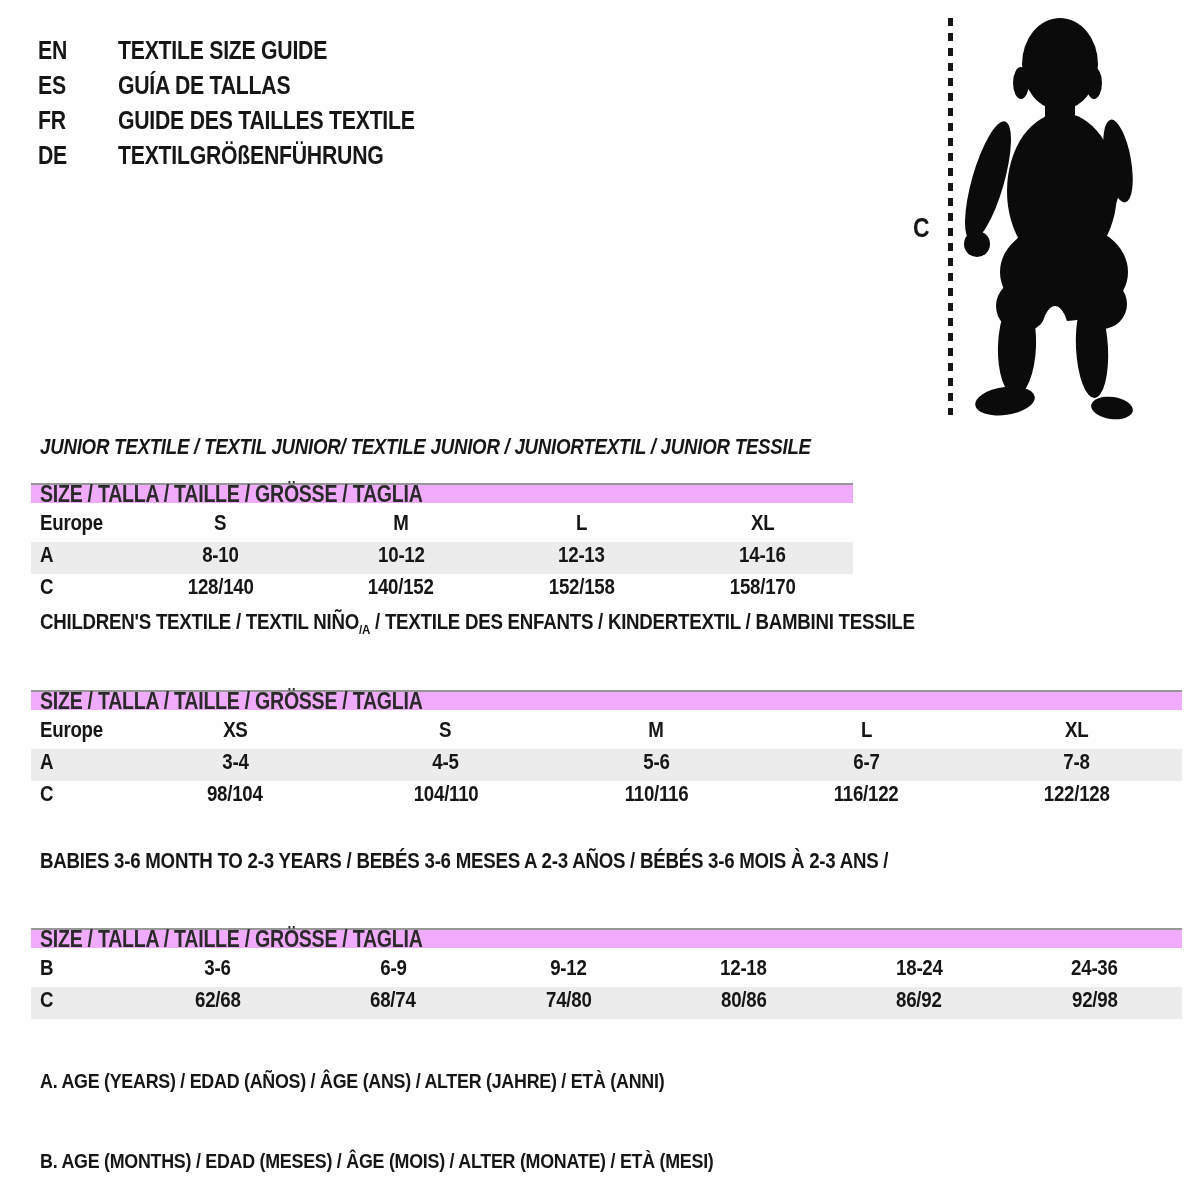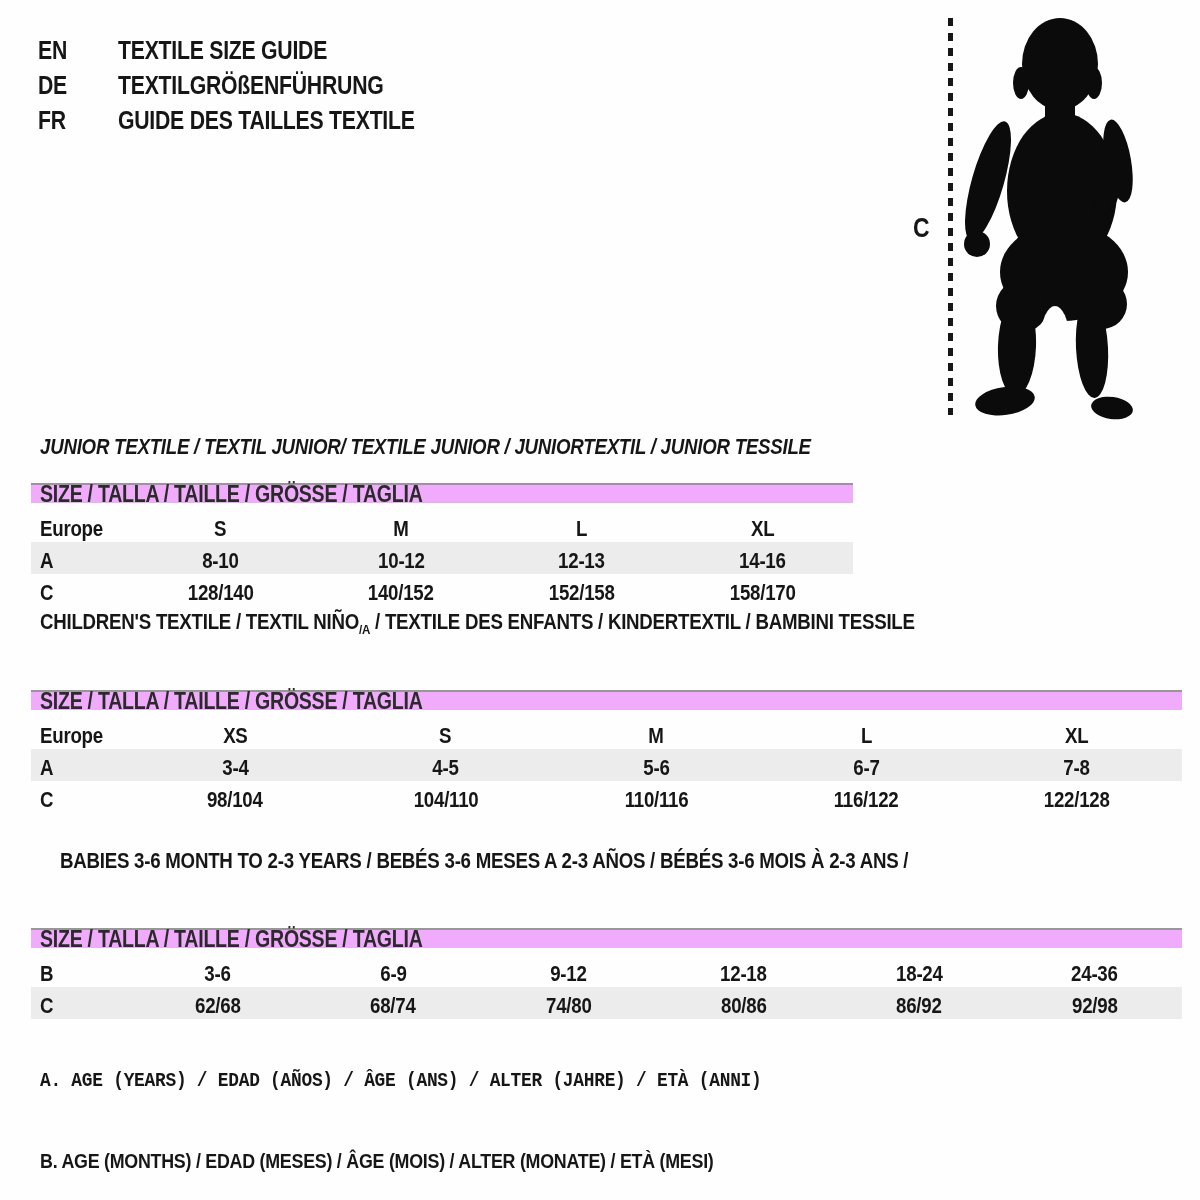--- a/index.html
+++ b/index.html
@@ -30,45 +30,49 @@
   .title-sub { font-size:0.62em; vertical-align:-0.35em; }
   .two-line { line-height:35px; }
 
   
   .stable { position:absolute; left:31px; }
   .size-bar {
     height:20px; background:#f0abfc; border-top:2px solid #979797;
     display:flex; align-items:center; padding-left:9px; box-sizing:border-box;
     font-size:23px; color:#2a2a2a; margin-bottom:7px;
   }
-  .trow  { display:flex; align-items:flex-end; height:32px; font-size:22px; }
+  .trow  { display:flex; align-items:flex-start; height:32px; font-size:22px; }
   .trow.shaded { background:#ececec; }
   .tlabel { width:99px; padding-left:9px; box-sizing:border-box; }
   .tcell  { flex:1; text-align:center; }
 
   
   .legend-line { position:absolute; left:40px; font-size:21px; line-height:25px; }
 </style>
 </head>
 <body>
 
 <div class="page">
 
   <div class="lang-block">
     <div class="lang-row">
       <span class="lang-code"><span class="cond">EN</span></span>
       <span class="cond">TEXTILE SIZE GUIDE</span>
     </div>
     <div class="lang-row">
-      <span class="lang-code"><span class="cond">DE</span></span>
-      <span class="cond">TEXTILGRÖßENFÜHRUNG</span>
+      <span class="lang-code"><span class="cond">ES</span></span>
+      <span class="cond">GUÍA DE TALLAS</span>
     </div>
     <div class="lang-row">
       <span class="lang-code"><span class="cond">FR</span></span>
       <span class="cond">GUIDE DES TAILLES TEXTILE</span>
+    </div>
+    <div class="lang-row">
+      <span class="lang-code"><span class="cond">DE</span></span>
+      <span class="cond">TEXTILGRÖßENFÜHRUNG</span>
     </div>
   </div>
 
   <div class="dash-line"></div>
   <div class="figure-c"><span class="cond">C</span></div>
 
   <svg class="figure-svg" width="175" height="404" viewBox="0 0 175 404" aria-hidden="true">
     <g fill="#0b0b0b">
       <rect x="85" y="78" width="30" height="34"></rect>
       <ellipse cx="100" cy="48" rx="38" ry="46"></ellipse>
@@ -147,21 +151,21 @@
     <div class="trow">
       <span class="tlabel"><span class="cond">C</span></span>
       <span class="tcell"><span class="cond-c">98/104</span></span>
       <span class="tcell"><span class="cond-c">104/110</span></span>
       <span class="tcell"><span class="cond-c">110/116</span></span>
       <span class="tcell"><span class="cond-c">116/122</span></span>
       <span class="tcell"><span class="cond-c">122/128</span></span>
     </div>
   </div>
 
-  <div class="section-title two-line" style="top:843px;margin-left:20px;">
+  <div class="section-title two-line" style="top:843px;">
     <div><span class="cond">BABIES 3-6 MONTH TO 2-3 YEARS / BEBÉS 3-6 MESES A 2-3 AÑOS / BÉBÉS 3-6 MOIS À 2-3 ANS /</span></div>
   </div>
   <div class="stable" style="top:928px; width:1151px;">
     <div class="size-bar">
       <span class="cond">SIZE / TALLA / TAILLE / GRÖSSE / TAGLIA</span>
     </div>
     <div class="trow">
       <span class="tlabel"><span class="cond">B</span></span>
       <span class="tcell"><span class="cond-c">3-6</span></span>
       <span class="tcell"><span class="cond-c">6-9</span></span>
@@ -174,20 +178,20 @@
       <span class="tlabel"><span class="cond">C</span></span>
       <span class="tcell"><span class="cond-c">62/68</span></span>
       <span class="tcell"><span class="cond-c">68/74</span></span>
       <span class="tcell"><span class="cond-c">74/80</span></span>
       <span class="tcell"><span class="cond-c">80/86</span></span>
       <span class="tcell"><span class="cond-c">86/92</span></span>
       <span class="tcell"><span class="cond-c">92/98</span></span>
     </div>
   </div>
 
-  <div class="legend-line" style="top:1068px;font-family:Liberation Mono, monospace;">
+  <div class="legend-line" style="top:1068px;">
     <span class="cond">A. AGE (YEARS) / EDAD (AÑOS) / ÂGE (ANS) / ALTER (JAHRE) / ETÀ (ANNI)</span>
   </div>
   <div class="legend-line" style="top:1148px;">
     <span class="cond">B. AGE (MONTHS) / EDAD (MESES) / ÂGE (MOIS) / ALTER (MONATE) / ETÀ (MESI)</span>
   </div>
 
 </div>
 
 </body></html>

